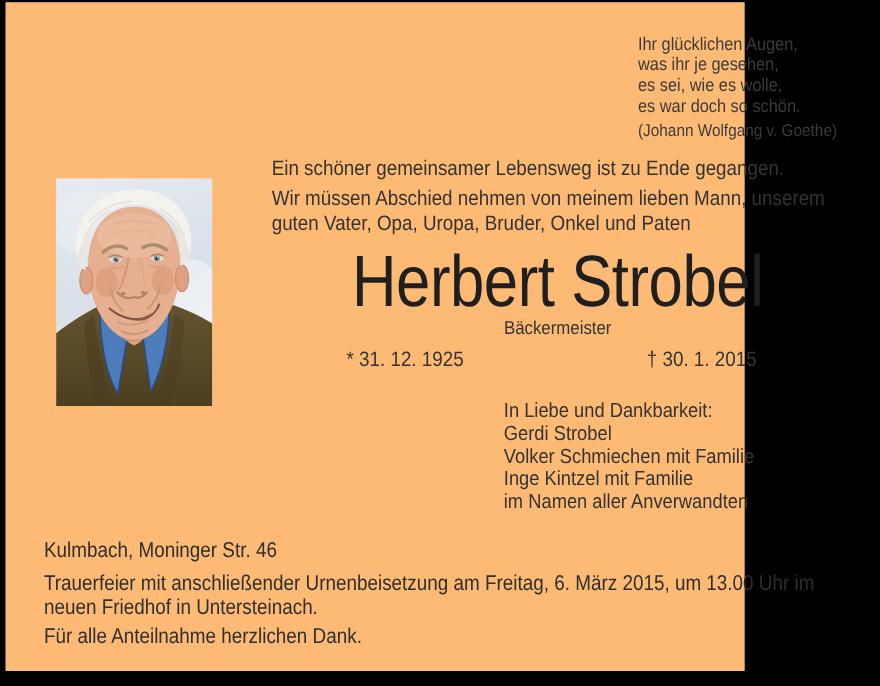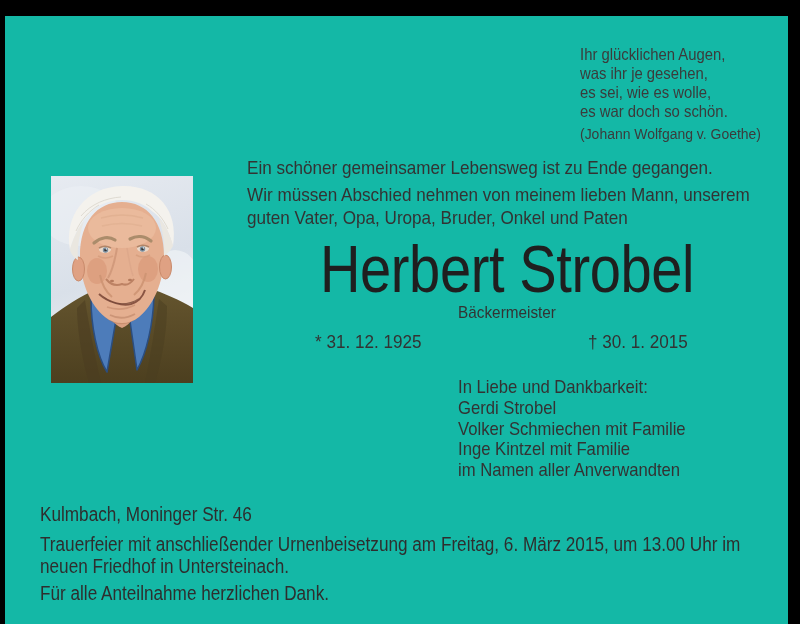--- a/index.html
+++ b/index.html
@@ -4,23 +4,23 @@
 <style>
   html,body{margin:0;padding:0;background:#555;}
   .frame{
     position:relative;
     width:800px;height:624px;
     background:#000;
     overflow:hidden;
     font-family:"Liberation Sans", sans-serif;
   }
   .page{
-    position:absolute;left:5px;top:16px;
-    width:783px;height:608px;
-    background:#14b8a6;
+    position:absolute;left:5px;top:2px;
+    width:672px;height:608px;
+    background:#fdba74;
     color:#333;
   }
   .abs{position:absolute;white-space:nowrap;}
 
   
   .photo{position:absolute;left:46px;top:160px;width:142px;height:207px;display:block;}
 
   
   .poem{left:575px;top:29px;font-size:16.5px;line-height:19px;color:#3b3b3b;
         transform:scaleX(0.9);transform-origin:0 0;}

